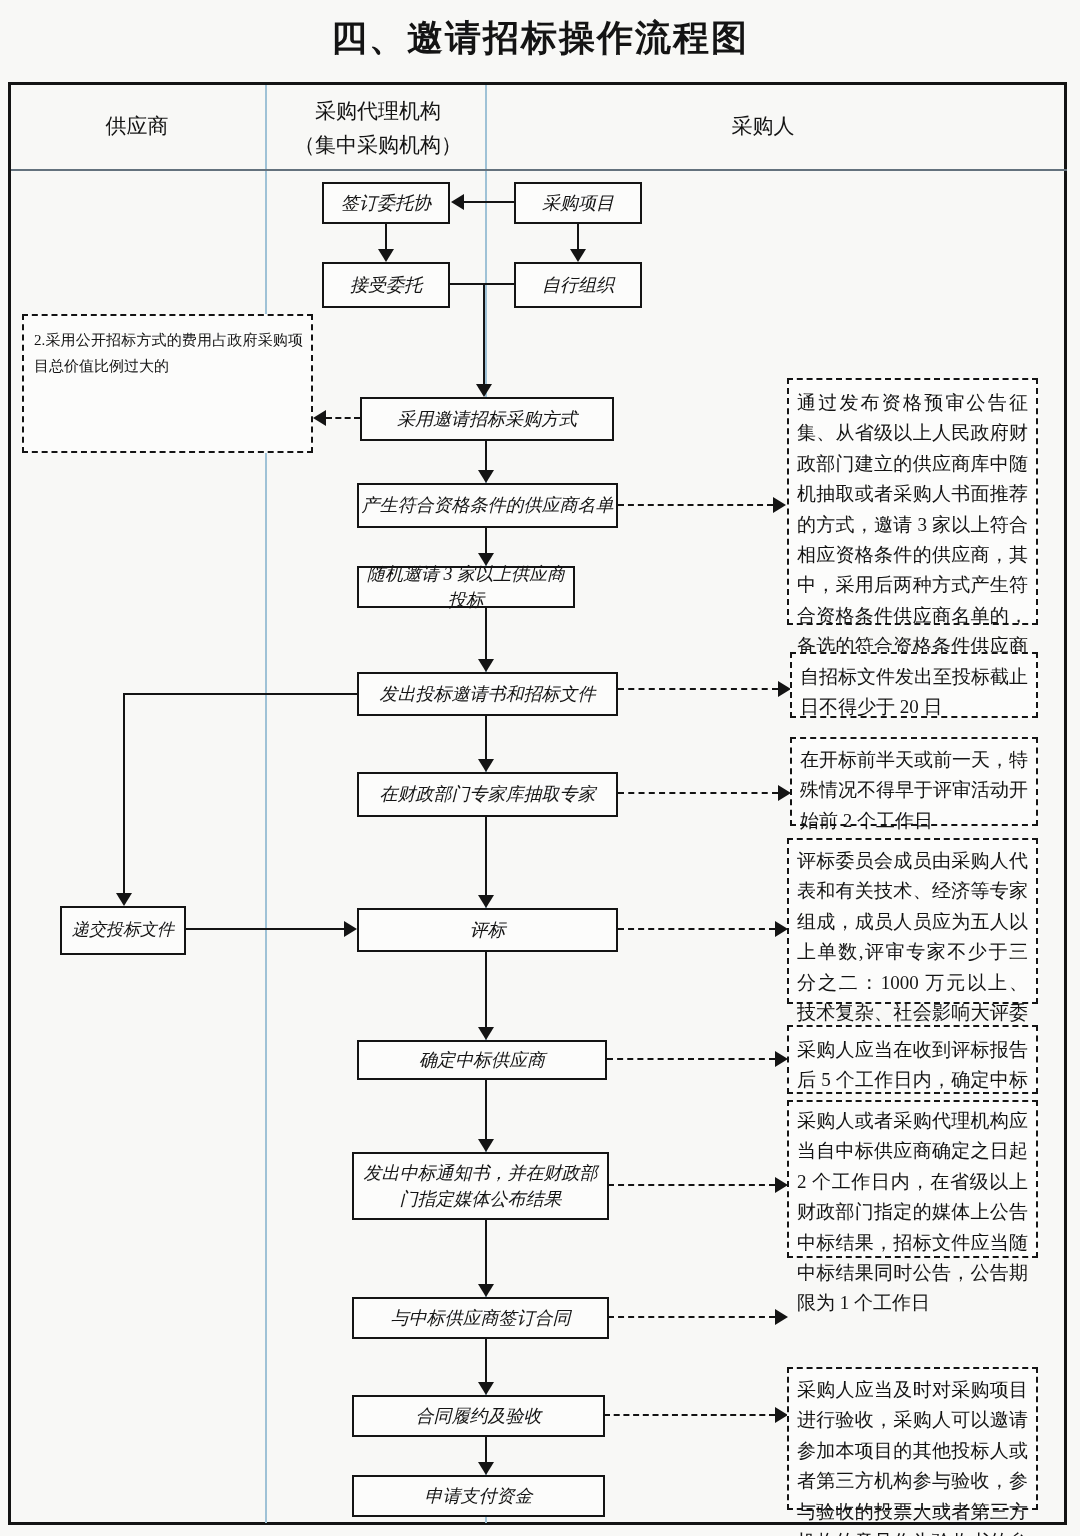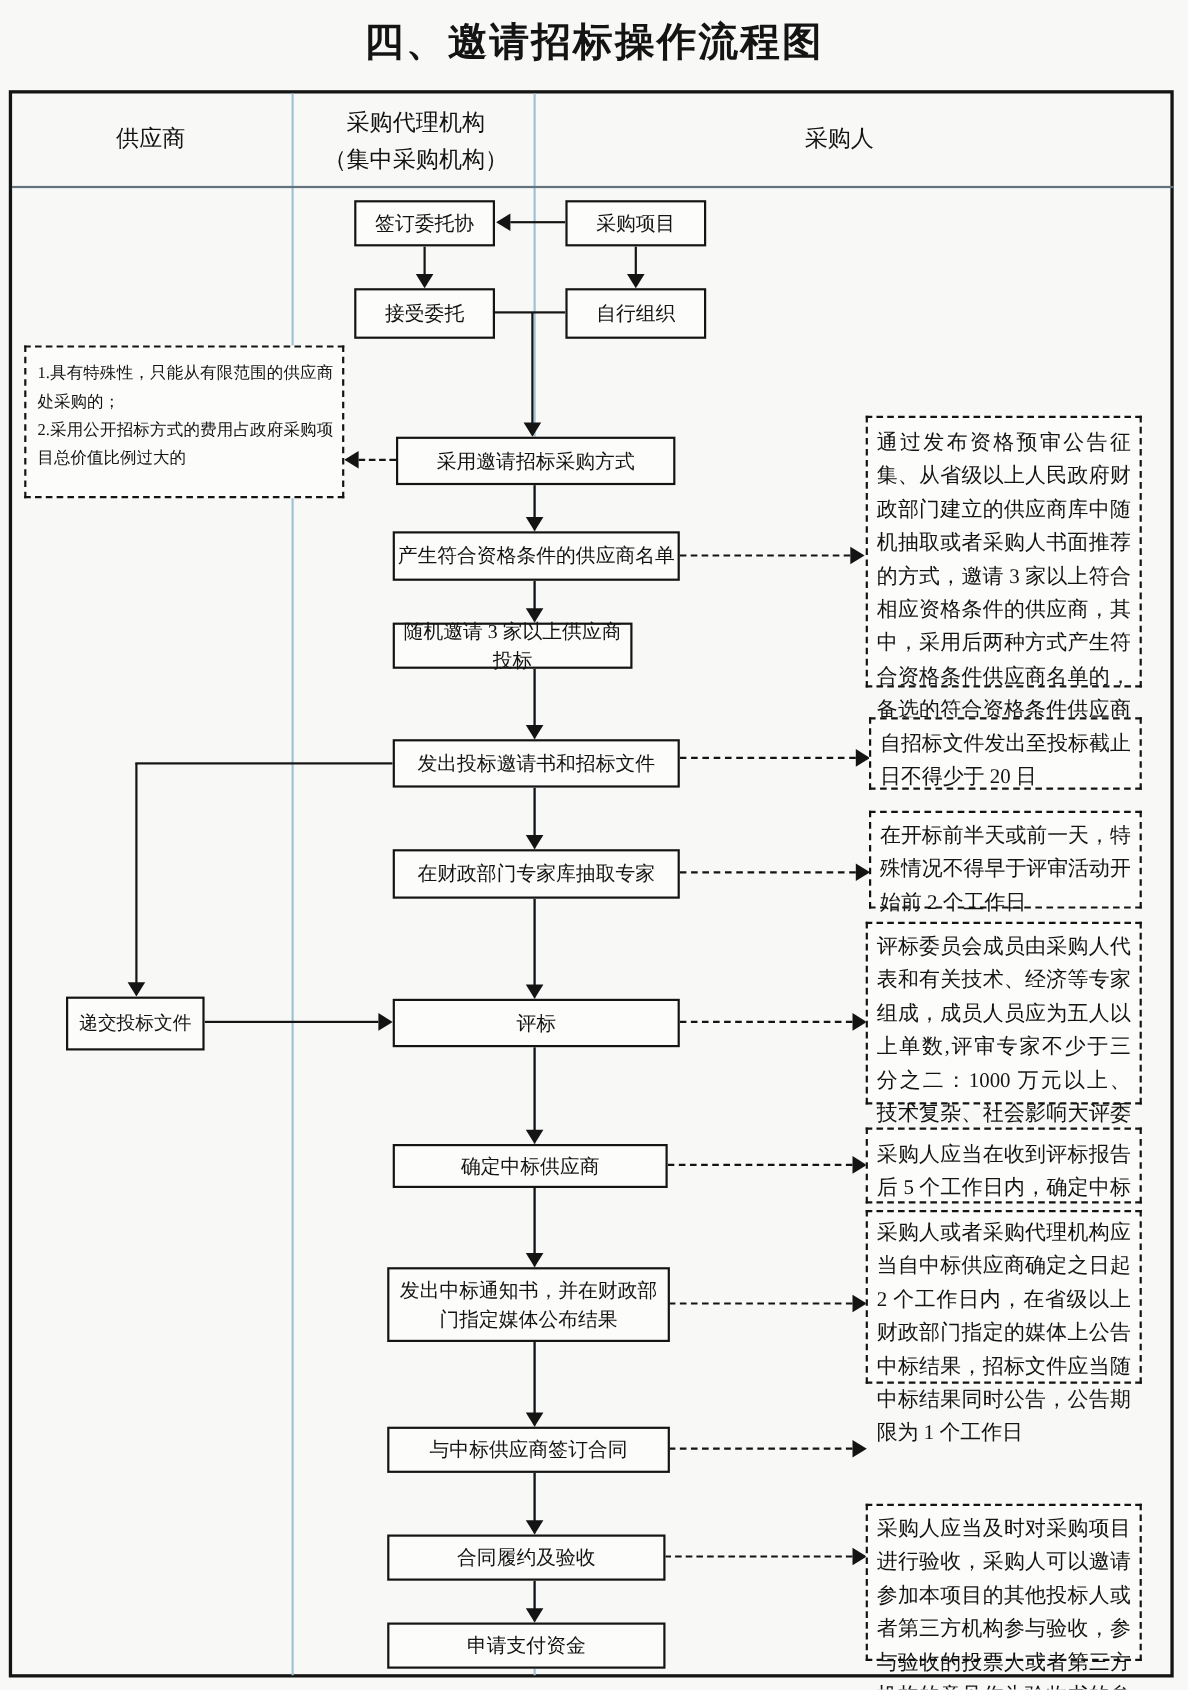--- a/index.html
+++ b/index.html
@@ -17,21 +17,21 @@
   .frame{
     position:absolute;left:8px;top:82px;width:1059px;height:1443px;
     border:3px solid #141414;box-sizing:border-box;
   }
   .vdiv{position:absolute;width:2px;background:#9fc2d6;}
   .hsep{position:absolute;height:2px;background:#64727d;}
   .colhead{position:absolute;font-size:21px;text-align:center;line-height:1.6;}
   .fbox{
     position:absolute;border:2px solid #141414;background:#fcfcfb;
     box-sizing:border-box;display:flex;align-items:center;justify-content:center;
-    text-align:center;font-size:18px;line-height:1.45;padding:0 2px;
+    text-align:center;font-size:18px;line-height:1.45;padding:0 2px;font-style:italic;
   }
   .note{
     position:absolute;border:2px dashed #141414;background:#fcfcfb;
     box-sizing:border-box;font-size:19px;line-height:1.6;
     padding:8px 8px;text-align:justify;
   }
   .note .p{display:block;}
   
   .va{position:absolute;width:2px;background:#141414;}
   .va::after{
@@ -124,21 +124,20 @@
   <div class="fbox" style="left:357px;top:672px;width:261px;height:44px;">发出投标邀请书和招标文件</div>
   <div class="fbox" style="left:60px;top:906px;width:126px;height:49px;font-size:17px;">递交投标文件</div>
   <div class="fbox" style="left:357px;top:908px;width:261px;height:44px;">评标</div>
   <div class="fbox" style="left:357px;top:1040px;width:250px;height:40px;">确定中标供应商</div>
   <div class="fbox" style="left:352px;top:1152px;width:257px;height:68px;">发出中标通知书，并在财政部门指定媒体公布结果</div>
   <div class="fbox" style="left:352px;top:1297px;width:257px;height:42px;">与中标供应商签订合同</div>
   <div class="fbox" style="left:352px;top:1395px;width:253px;height:42px;">合同履约及验收</div>
   <div class="fbox" style="left:352px;top:1475px;width:253px;height:42px;">申请支付资金</div>
 
   <div class="note" style="left:22px;top:314px;width:291px;height:139px;padding:12px 8px 8px 10px;font-size:15px;line-height:1.7;">
-    <span class="p">1.具有特殊性，只能从有限范围的供应商处采购的；</span>
     <span class="p">2.采用公开招标方式的费用占政府采购项目总价值比例过大的</span>
   </div>
   <div class="note" style="left:787px;top:378px;width:251px;height:247px;">通过发布资格预审公告征集、从省级以上人民政府财政部门建立的供应商库中随机抽取或者采购人书面推荐的方式，邀请 3 家以上符合相应资格条件的供应商，其中，采用后两种方式产生符合资格条件供应商名单的，备选的符合资格条件供应商总数不得少于拟随机抽取供应商总数的两倍</div>
   <div class="note" style="left:790px;top:652px;width:248px;height:66px;">自招标文件发出至投标截止日不得少于 20 日</div>
   <div class="note" style="left:790px;top:737px;width:248px;height:89px;padding:6px 8px;">在开标前半天或前一天，特殊情况不得早于评审活动开始前 2 个工作日</div>
   <div class="note" style="left:787px;top:838px;width:251px;height:166px;padding:6px 8px;">评标委员会成员由采购人代表和有关技术、经济等专家组成，成员人员应为五人以上单数,评审专家不少于三分之二：1000 万元以上、技术复杂、社会影响大评委会组成人数应为 7 人以上单数</div>
   <div class="note" style="left:787px;top:1025px;width:251px;height:69px;">采购人应当在收到评标报告后 5 个工作日内，确定中标供应商</div>
   <div class="note" style="left:787px;top:1100px;width:251px;height:158px;padding:4px 8px;">采购人或者采购代理机构应当自中标供应商确定之日起 2 个工作日内，在省级以上财政部门指定的媒体上公告中标结果，招标文件应当随中标结果同时公告，公告期限为 1 个工作日</div>
   <div class="note" style="left:787px;top:1367px;width:251px;height:143px;padding:6px 8px;">采购人应当及时对采购项目进行验收，采购人可以邀请参加本项目的其他投标人或者第三方机构参与验收，参与验收的投票人或者第三方机构的意见作为验收书的参考资料一并存档</div>
 

